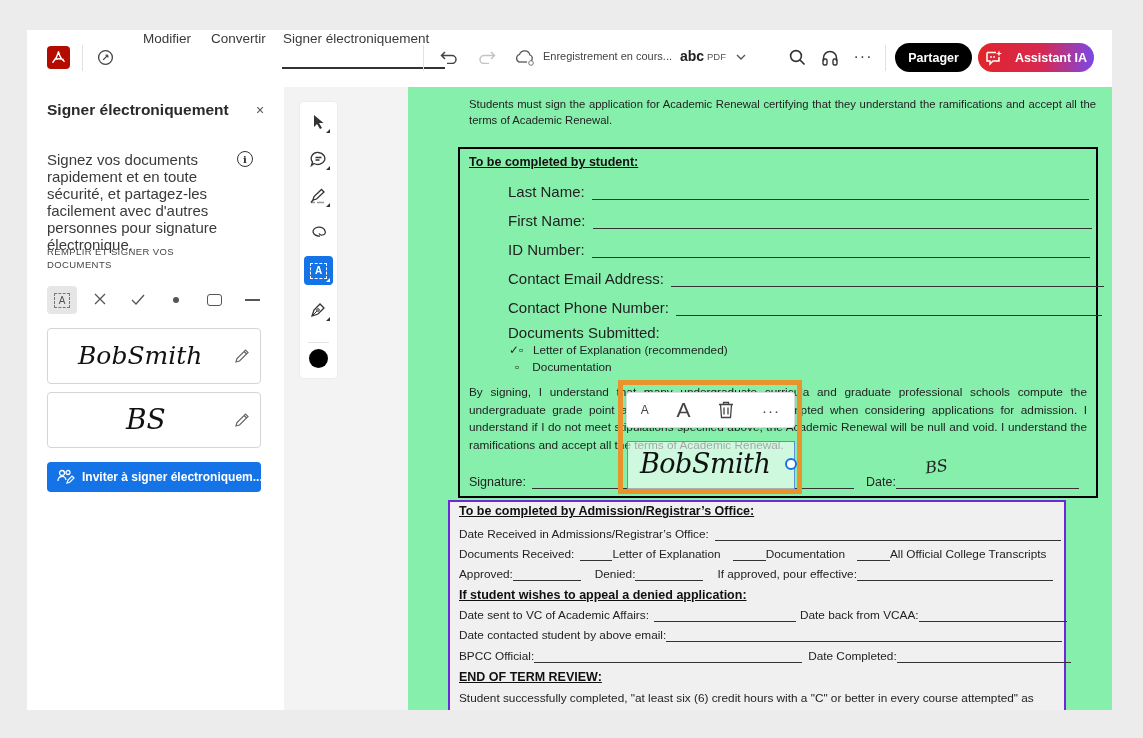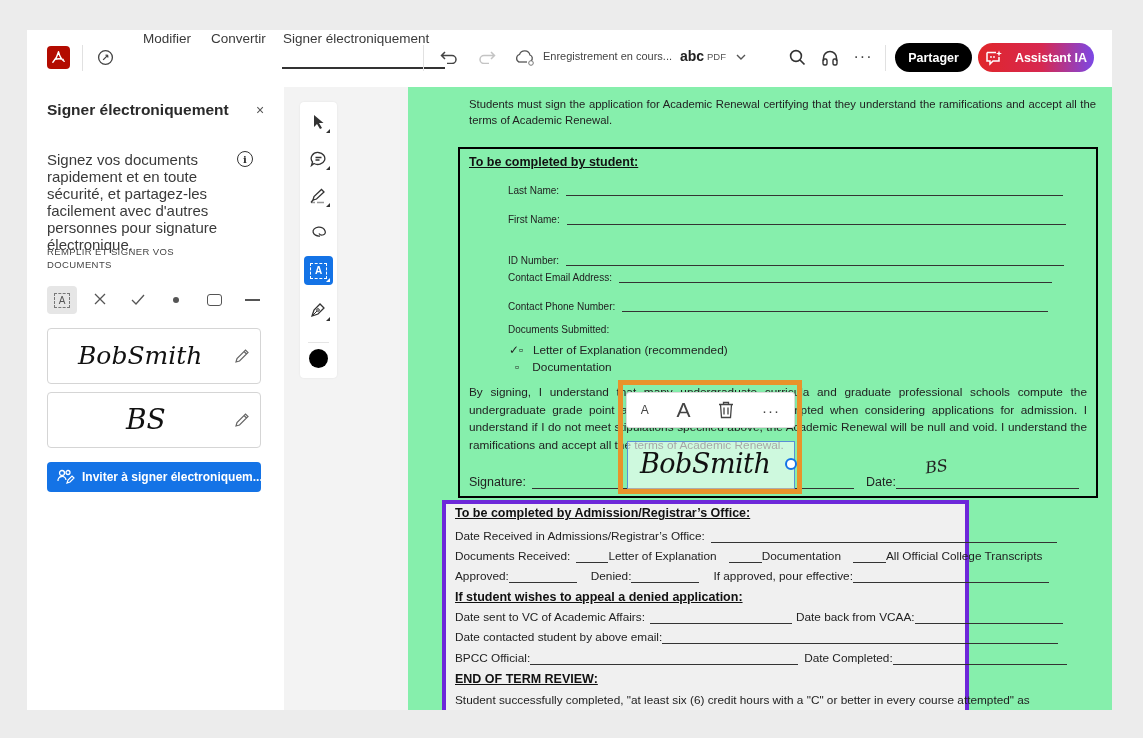--- a/index.html
+++ b/index.html
@@ -38,25 +38,25 @@
   .vtool.active { background: #1473e6; }
   .vtool .corner { position: absolute; right: 3px; bottom: 3px; width: 0; height: 0; border-left: 4px solid transparent; border-bottom: 4px solid #333; }
   .vtool.active .corner { border-bottom-color: #fff; }
   .color-dot { position: absolute; left: 9px; top: 247px; width: 19px; height: 19px; border-radius: 50%; background: #000; cursor: pointer; }
   .vt-sep { position: absolute; left: 8px; top: 240px; width: 21px; height: 1px; background: #e5e5e5; }
   
   .doc { position: absolute; left: 381px; top: 57px; width: 704px; height: 623px; background: #86efac; overflow: hidden; font-family: "Liberation Sans", sans-serif; }
   .doc-intro { position: absolute; left: 61px; top: 9px; width: 627px; font-size: 11.3px; line-height: 16px; color: #222; text-align: justify; }
   .box-student { position: absolute; left: 50px; top: 60px; width: 640px; height: 351px; border: 2.5px solid #000; }
   .h-under { font-weight: bold; text-decoration: underline; font-size: 12.5px; color: #111; position: absolute; }
-  .field { position: absolute; left: 48px; font-size: 10px; color: #222; display: flex; align-items: flex-end; white-space: nowrap; }
+  .field { position: absolute; left: 48px; font-size: 15px; color: #222; display: flex; align-items: flex-end; white-space: nowrap; }
   .line { border-bottom: 1px solid #333; height: 13px; margin-left: 7px; }
   .chk { position: absolute; font-size: 11.8px; color: #222; white-space: nowrap; }
   .para { position: absolute; left: 9px; top: 235px; width: 618px; font-size: 11.8px; line-height: 17.5px; color: #222; text-align: justify; }
-  .box-office { position: absolute; left: 34px; top: 413px; width: 527px; height: 230px; border: 4px solid #6d28d9; background: #f0f0f0; }
+  .box-office { position: absolute; left: 40px; top: 413px; width: 618px; height: 230px; border: 2px solid #6d28d9; background: #f0f0f0; }
   .orow { position: absolute; left: 9px; font-size: 11.8px; color: #222; white-space: nowrap; display: flex; align-items: flex-end; }
   .uline { display: inline-block; border-bottom: 1px solid #333; height: 12px; }
   
   .sel-frame { position: absolute; left: 591px; top: 350px; width: 184px; height: 114px; border: 5px solid #e8932b; pointer-events: none; }
   .mini-toolbar { position: absolute; left: 599px; top: 362px; width: 169px; height: 36px; background: #fff; border: 1px solid #ddd; border-radius: 3px; box-shadow: 0 1px 3px rgba(0,0,0,0.15); display: flex; align-items: center; justify-content: space-around; }
   .mt-btn { color: #444; cursor: pointer; display: flex; align-items: center; justify-content: center; }
   .sig-field { position: absolute; left: 600px; top: 411px; width: 168px; height: 50px; border: 1px solid #5a8fd6; background: rgba(255,255,255,0.6); cursor: move; }
   .sig-field-text { position: absolute; left: 12px; top: 6px; font-family: "DejaVu Serif", serif; font-style: italic; font-size: 27px; color: #111; letter-spacing: -0.5px; }
   .resize-handle { position: absolute; left: 758px; top: 428px; width: 12px; height: 12px; border: 2px solid #1473e6; border-radius: 50%; background: #fff; cursor: nwse-resize; }
   .initials-doc { position: absolute; left: 898px; top: 426px; font-family: "DejaVu Serif", serif; font-style: italic; font-size: 16px; color: #222; transform: rotate(-8deg); }
@@ -260,21 +260,21 @@
     <div class="box-student">
       <div class="h-under" style="left:9px;top:6px;">To be completed by student:</div>
       <div class="field" style="top:34px;">
           <span>Last Name:</span>
           <span class="line" style="width:497px"></span>
         </div>
       <div class="field" style="top:63px;align-items:flex-end;">
           <span>First Name:</span>
           <span class="line" style="width:499px"></span>
         </div>
-      <div class="field" style="top:104px;">
+      <div class="field" style="top:92px;">
           <span>ID Number:</span>
           <span class="line" style="width:498px"></span>
         </div>
       <div class="field" style="top:121px;">
           <span>Contact Email Address:</span>
           <span class="line" style="width:433px"></span>
         </div>
       <div class="field" style="top:150px;">
           <span>Contact Phone Number:</span>
           <span class="line" style="width:426px"></span>

